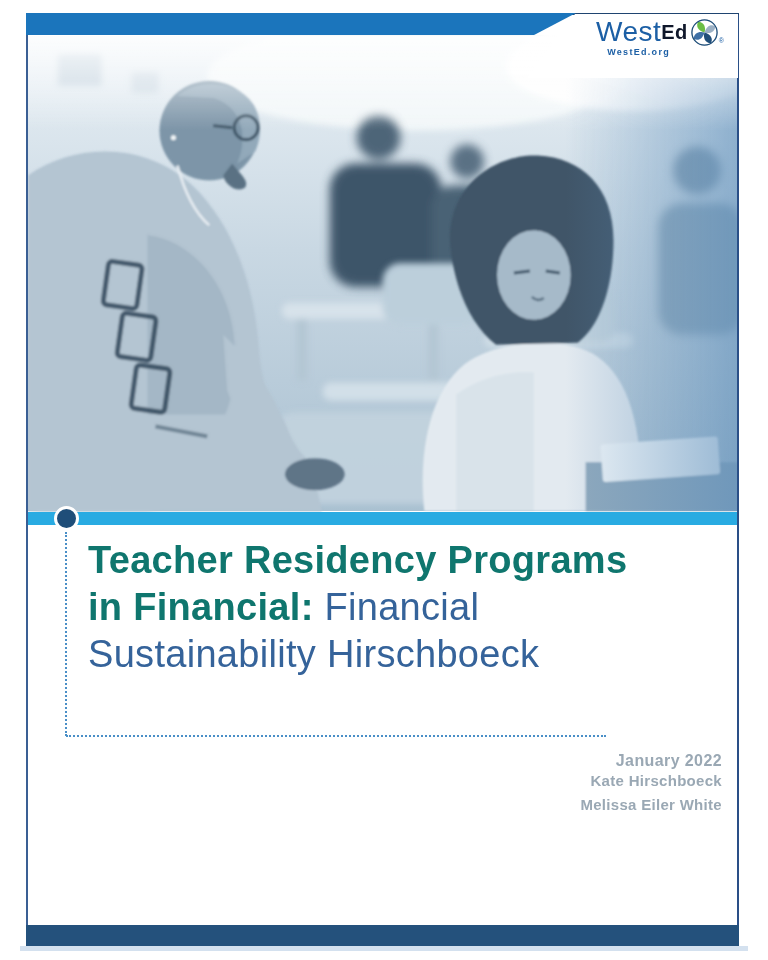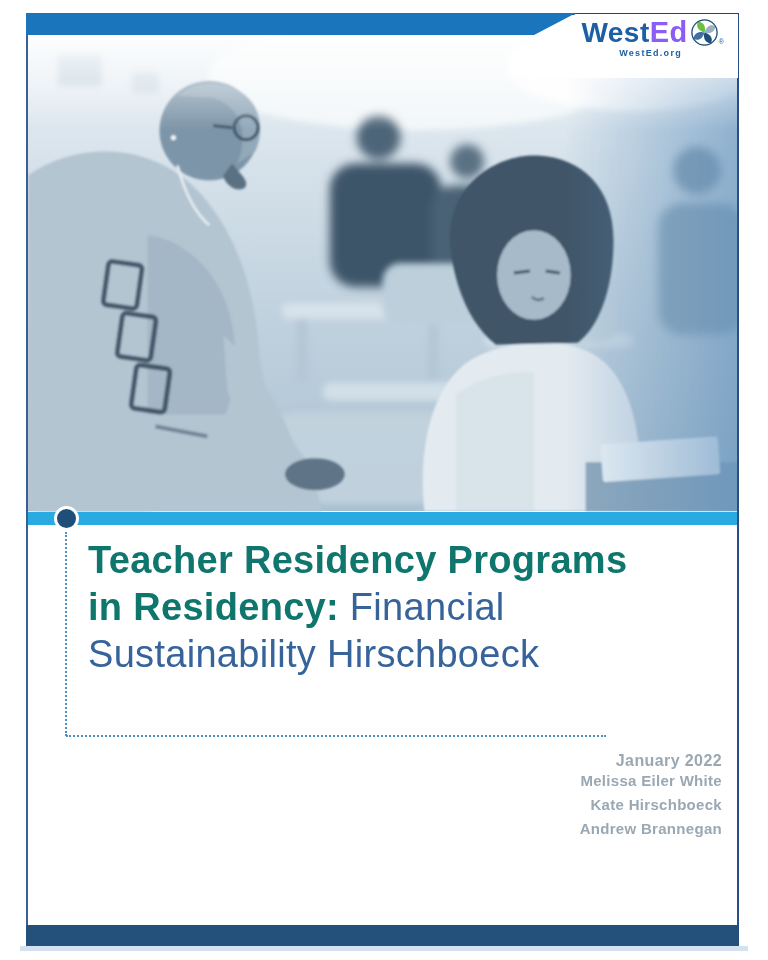--- a/index.html
+++ b/index.html
@@ -17,26 +17,26 @@
     clip-path:polygon(0 0,100% 0,calc(100% - 42px) 100%,0 100%);
   }
   
   .logo-block{
     position:absolute;left:527px;top:14px;width:211px;height:64px;background:#ffffff;
     clip-path:polygon(48px 0,100% 0,100% 100%,0 100%);
     display:flex;flex-direction:column;align-items:flex-end;box-sizing:border-box;
     padding:4px 14px 0 0;
   }
   .logo-row{display:flex;align-items:center;line-height:1;}
-  .logo-west{font-size:28px;font-weight:700;color:#1c5fa5;letter-spacing:.5px;}
-  .logo-ed{font-size:29px;font-weight:700;color:#8b5cf6;letter-spacing:.5px;}
+  .logo-west{font-size:28px;font-weight:400;color:#1c5fa5;letter-spacing:.5px;}
+  .logo-ed{font-size:20px;font-weight:700;color:#0f172a;letter-spacing:.5px;}
   .logo-globe{width:27px;height:27px;margin-left:3px;}
   .logo-reg{font-size:7px;color:#1c5fa5;align-self:flex-end;margin:0 0 2px 1px;}
   .logo-tagline{font-size:9px;letter-spacing:1.3px;color:#1c5fa5;font-weight:700;
-    margin:1px 42px 0 0;text-align:center;}
+    margin:1px 54px 0 0;text-align:center;}
   
   .photo{position:absolute;left:28px;top:35px;width:710px;height:477px;overflow:hidden;}
   .photo svg{display:block;}
   
   .cyan-bar{position:absolute;left:28px;top:512px;width:709px;height:13px;background:#29abe2;}
   .timeline-dot{
     position:absolute;left:54px;top:506px;width:19px;height:19px;border-radius:50%;
     background:#1f4e79;border:3px solid #ffffff;box-sizing:content-box;
   }
   .dotted-v{position:absolute;left:65px;top:532px;height:204px;width:0;
@@ -199,27 +199,26 @@
     <div class="logo-tagline">WestEd.org</div>
   </div>
 
   <div class="cyan-bar"></div>
   <div class="timeline-dot"></div>
   <div class="dotted-v"></div>
   <div class="dotted-h"></div>
 
   <div class="title-block">
     <div class="title-line"><span class="t-strong">Teacher Residency Programs</span><span class="t-light"></span></div>
-    <div class="title-line"><span class="t-strong">in Residency:</span><span class="t-light"> Financial</span></div>
+    <div class="title-line"><span class="t-strong">in Financial:</span><span class="t-light"> Financial</span></div>
     <div class="title-line"><span class="t-strong"></span><span class="t-light">Sustainability Hirschboeck</span></div>
   </div>
 
   <div class="date">January 2022</div>
   <div class="authors">
+    <div>Kate Hirschboeck</div>
     <div>Melissa Eiler White</div>
-    <div>Kate Hirschboeck</div>
-    <div>Andrew Brannegan</div>
   </div>
 
   <div class="bottom-bar"></div>
   <div class="bottom-shadow"></div>
 
 </div>
 
 </body></html>

